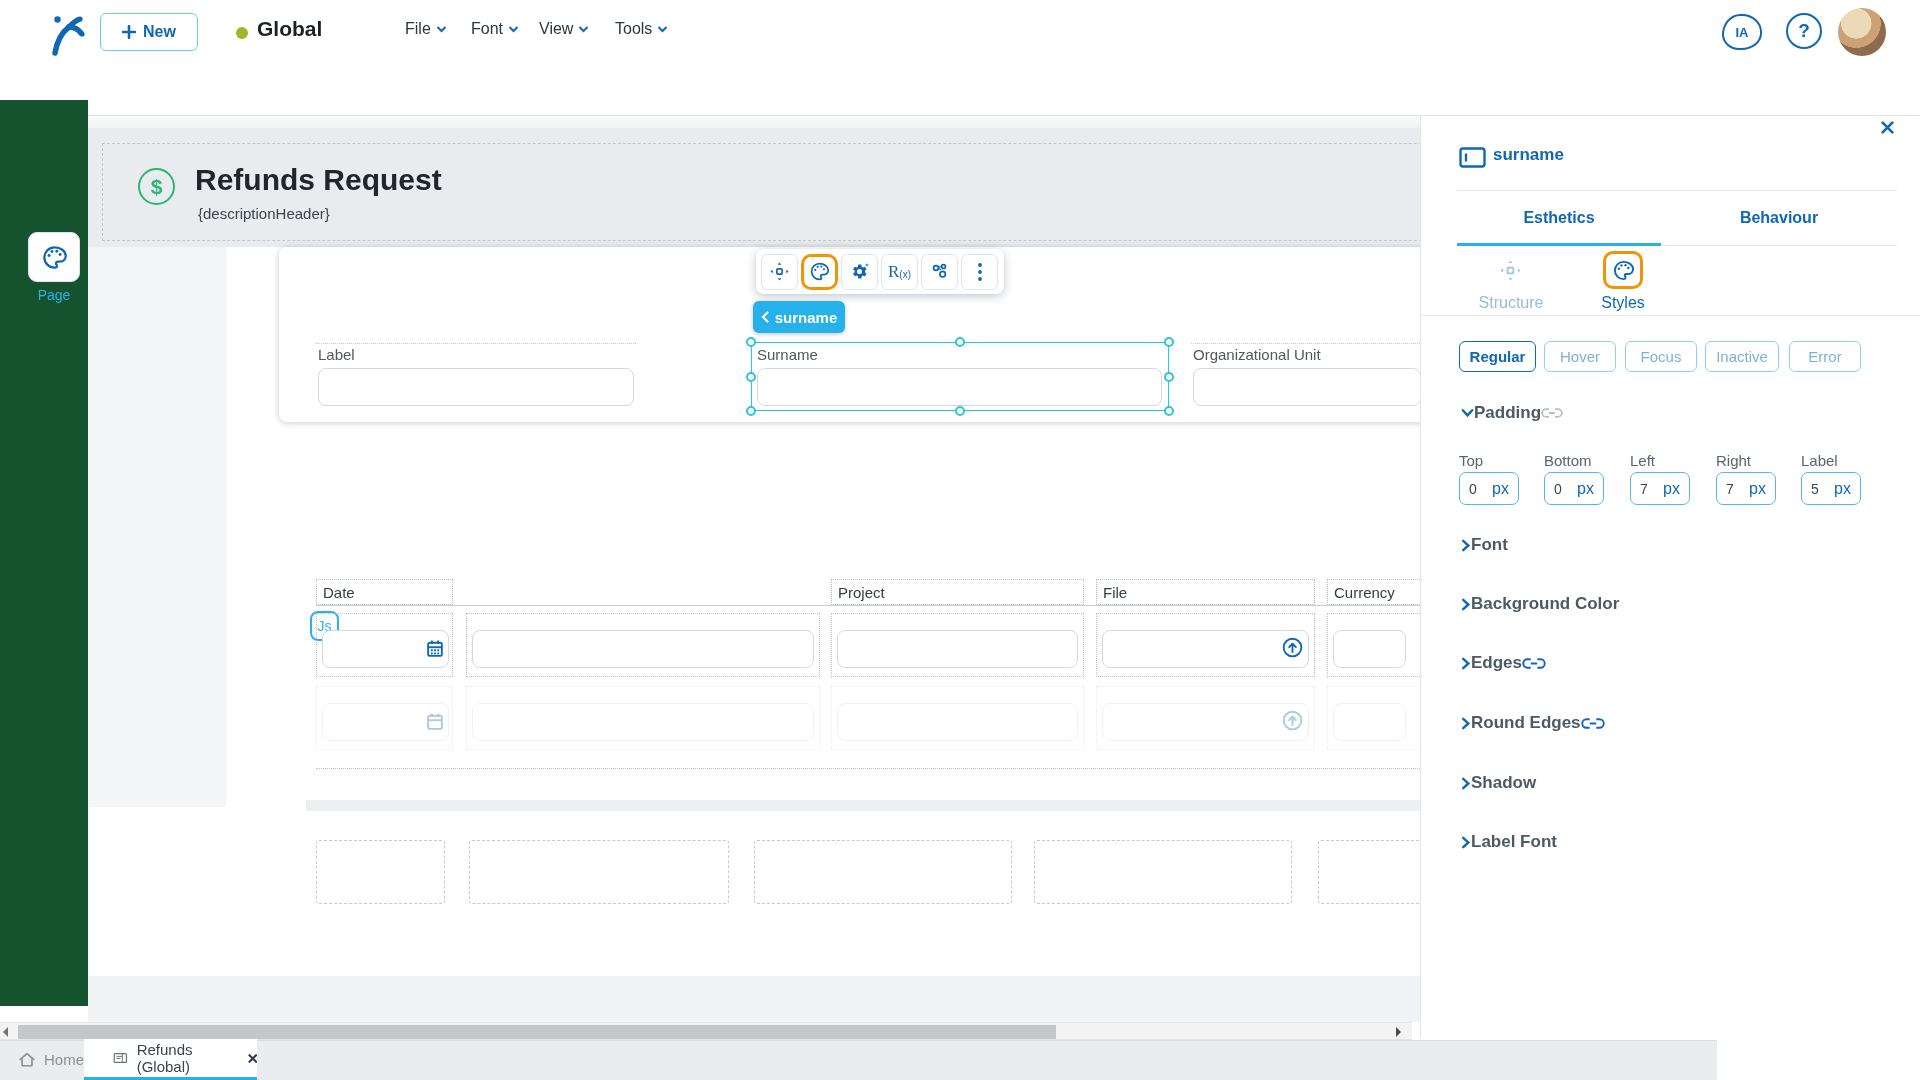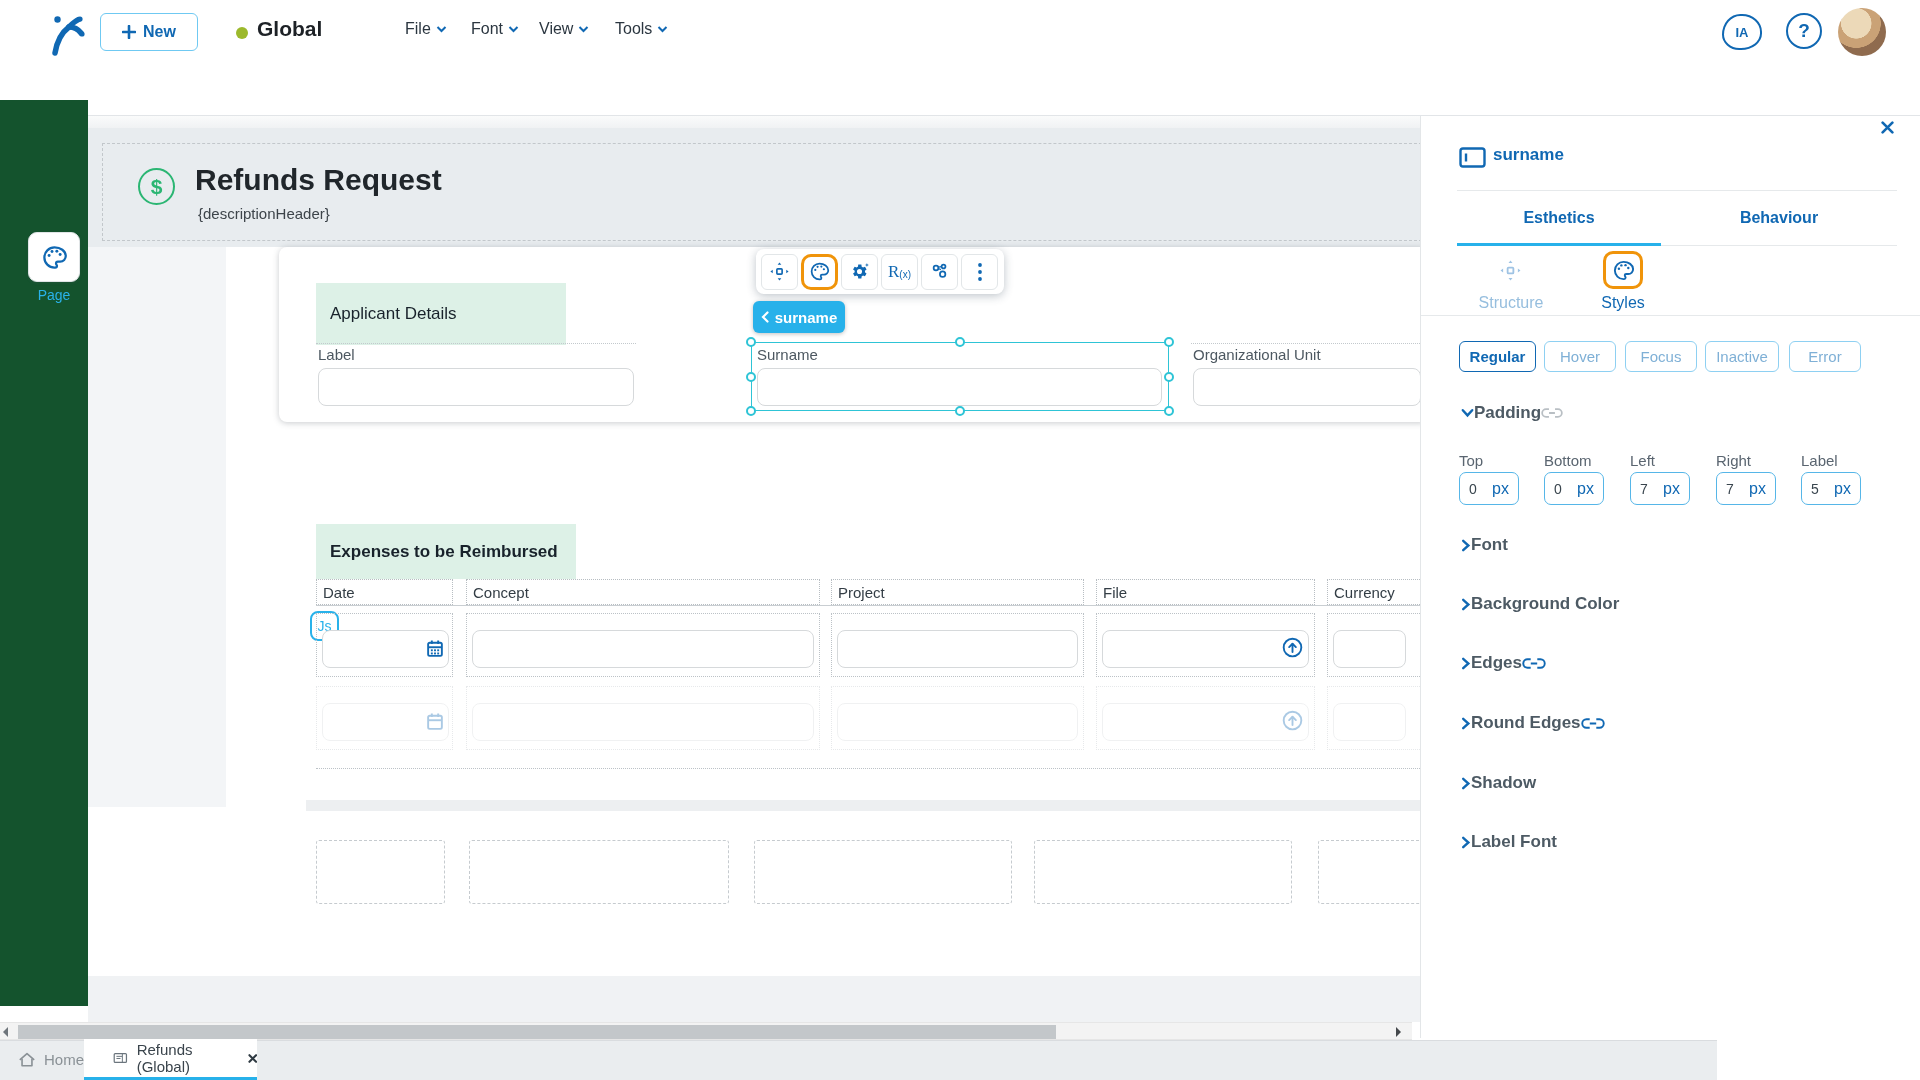--- a/index.html
+++ b/index.html
@@ -276,23 +276,20 @@
   <div class="dollar">
       <span>$</span>
     </div>
   <div class="page-title">Refunds Request</div>
   <div class="page-sub">{descriptionHeader}</div>
 
   <div class="page-white"></div>
   <div class="left-strip"></div>
 
   <div class="card"></div>
-  <div class="mint abs" style="left:228px;top:167px;width:250px;height:62px">
-    <span>Applicant Details</span>
-  </div>
   <div class="dot-top" style="left:228px;top:227px;width:320px"></div>
   <div class="dot-top" style="left:1103px;top:227px;width:229px"></div>
 
   <div class="fld-lbl" style="left:230px;top:230px">Label</div>
   <div class="inp" style="left:230px;top:252px;width:316px"></div>
 
   <div class="fld-lbl" style="left:669px;top:230px">Surname</div>
   <div class="inp" style="left:669px;top:252px;width:405px"></div>
 
   <div class="fld-lbl" style="left:1105px;top:230px">Organizational Unit</div>
@@ -355,29 +352,23 @@
     </div>
   </div>
 
   <div class="chip">
     <svg width="8" height="12" viewBox="0 0 8 12" fill="none" stroke="#fff" stroke-width="2.2" stroke-linecap="round">
         <path d="M6.5 1.5 2 6l4.5 4.5"></path>
       </svg>
     <span>surname</span>
   </div>
 
-  <div class="mint abs" style="left:228px;top:408px;width:260px;height:55px;font-weight:600">
-    <span>Expenses to be Reimbursed</span>
-  </div>
 
   <div class="hcell" style="left:228px;width:137px">
       <span>Date</span>
-    </div>
-  <div class="hcell" style="left:378px;width:354px">
-      <span>Concept</span>
     </div>
   <div class="hcell" style="left:743px;width:253px">
       <span>Project</span>
     </div>
   <div class="hcell" style="left:1008px;width:219px">
       <span>File</span>
     </div>
   <div class="hcell" style="left:1239px;width:95px">
       <span>Currency</span>
     </div>

